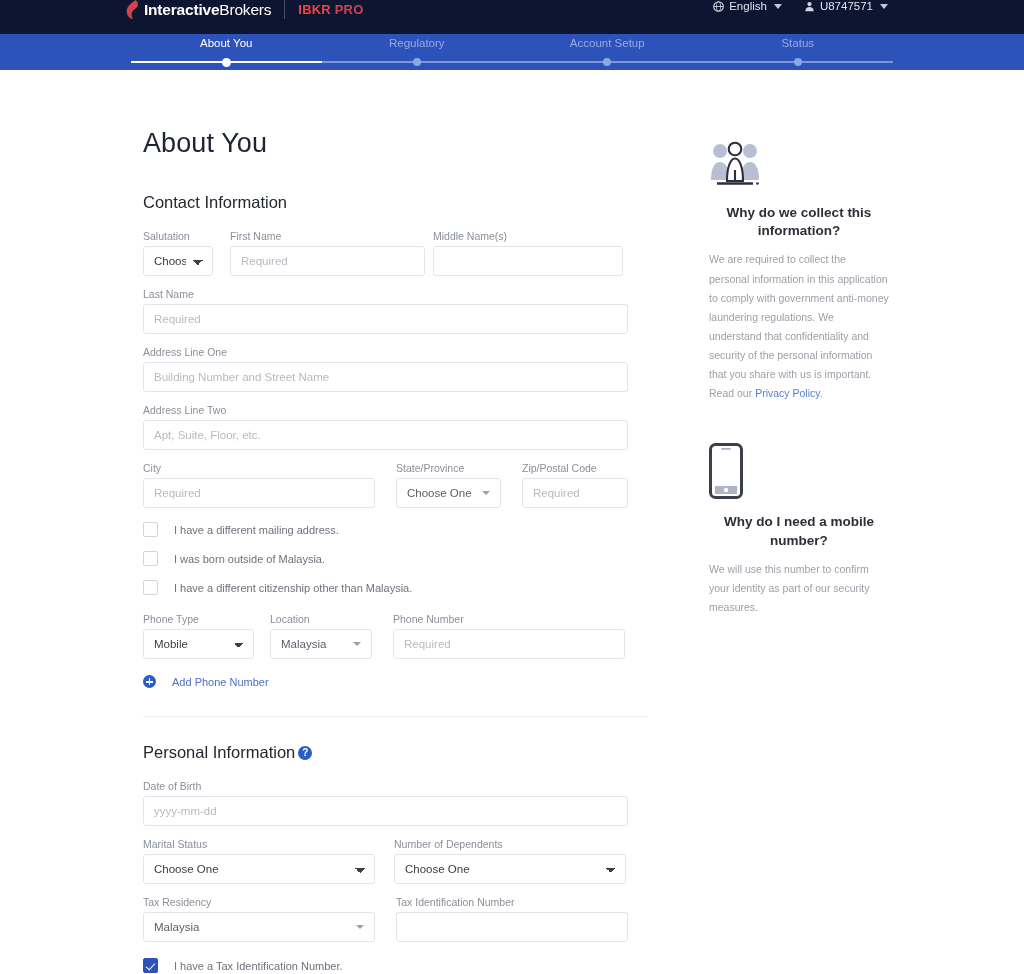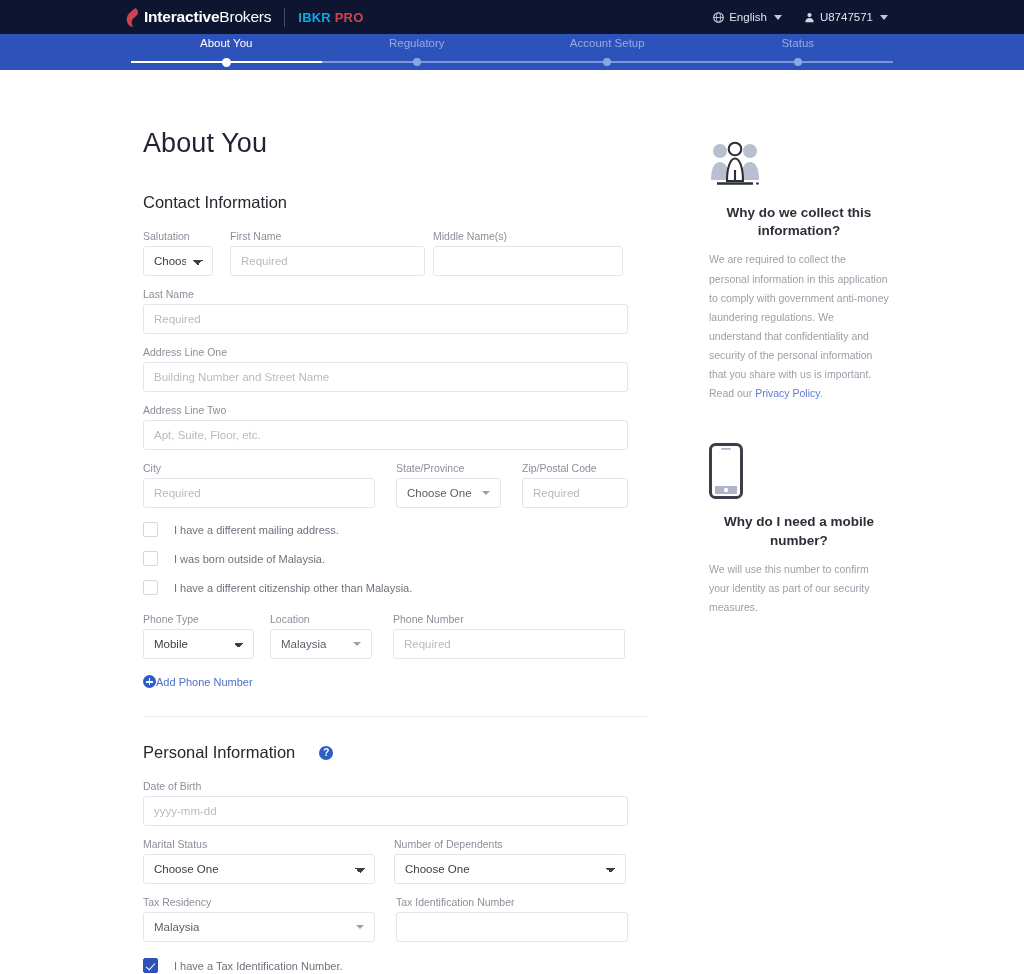--- a/index.html
+++ b/index.html
@@ -12,21 +12,21 @@
     color: #3c4043;
     overflow: hidden;
     position: relative;
   }
 
   
   .topbar {
     height: 34px;
     background: #0d1530;
     display: flex;
-    align-items: center;
+    align-items: flex-start;
     position: relative;
   }
   .brand {
     display: flex;
     align-items: center;
     margin-left: 126px;
   }
   .logo-mark {
     width: 13px; height: 19px;
     margin-right: 5px;
@@ -39,21 +39,21 @@
     white-space: nowrap;
   }
   .brand-name .bold { font-weight: bold; }
   .brand-name .light { font-weight: normal; }
   .brand-sep {
     width: 1px; height: 19px;
     background: #44506e;
     margin: 0 13px;
   }
   .ibkr-pro { font-size: 13px; font-weight: bold; letter-spacing: 0.2px; }
-  .ibkr-pro .ibkr { color: #0ea5e9; }
+  .ibkr-pro .ibkr { color: #ef4444; }
   .ibkr-pro .pro { color: #d0434e; }
 
   .topbar-right {
     position: absolute;
     right: 136px;
     display: flex;
     align-items: center;
     gap: 22px;
   }
   .topbar-item {
@@ -145,21 +145,21 @@
   .section-title {
     font-size: 16.5px;
     font-weight: normal;
     color: #24282f;
     margin: 0;
     padding-top: 34px;
   }
   .section-title-row {
     display: flex;
     align-items: center;
-    gap: 24px;
+    gap: 3px;
     padding-top: 26px;
   }
   .section-title-row h2 {
     font-size: 16.5px;
     font-weight: normal;
     color: #24282f;
     margin: 0;
   }
   .help-icon {
     width: 14px; height: 14px;
@@ -254,21 +254,21 @@
     width: 4px; height: 8px;
     border: solid #fff;
     border-width: 0 1.8px 1.8px 0;
     transform: rotate(42deg);
   }
   .cbox-label { font-size: 11px; color: #6d727c; }
 
   .addlink {
     display: flex;
     align-items: center;
-    gap: 0;
+    gap: 16px;
     margin-top: 16px;
     cursor: pointer;
     width: fit-content;
   }
   .plus-icon {
     width: 13px; height: 13px;
     border-radius: 50%;
     background: #2c5cc5;
     position: relative;
     flex: none;

